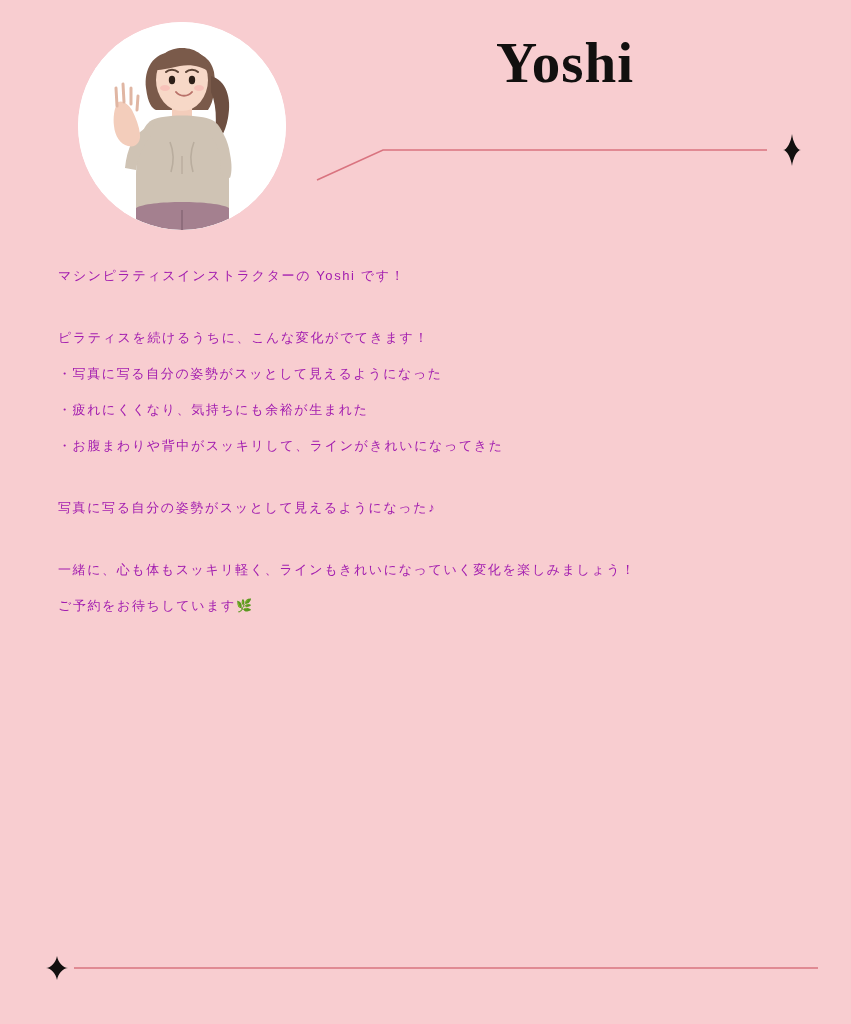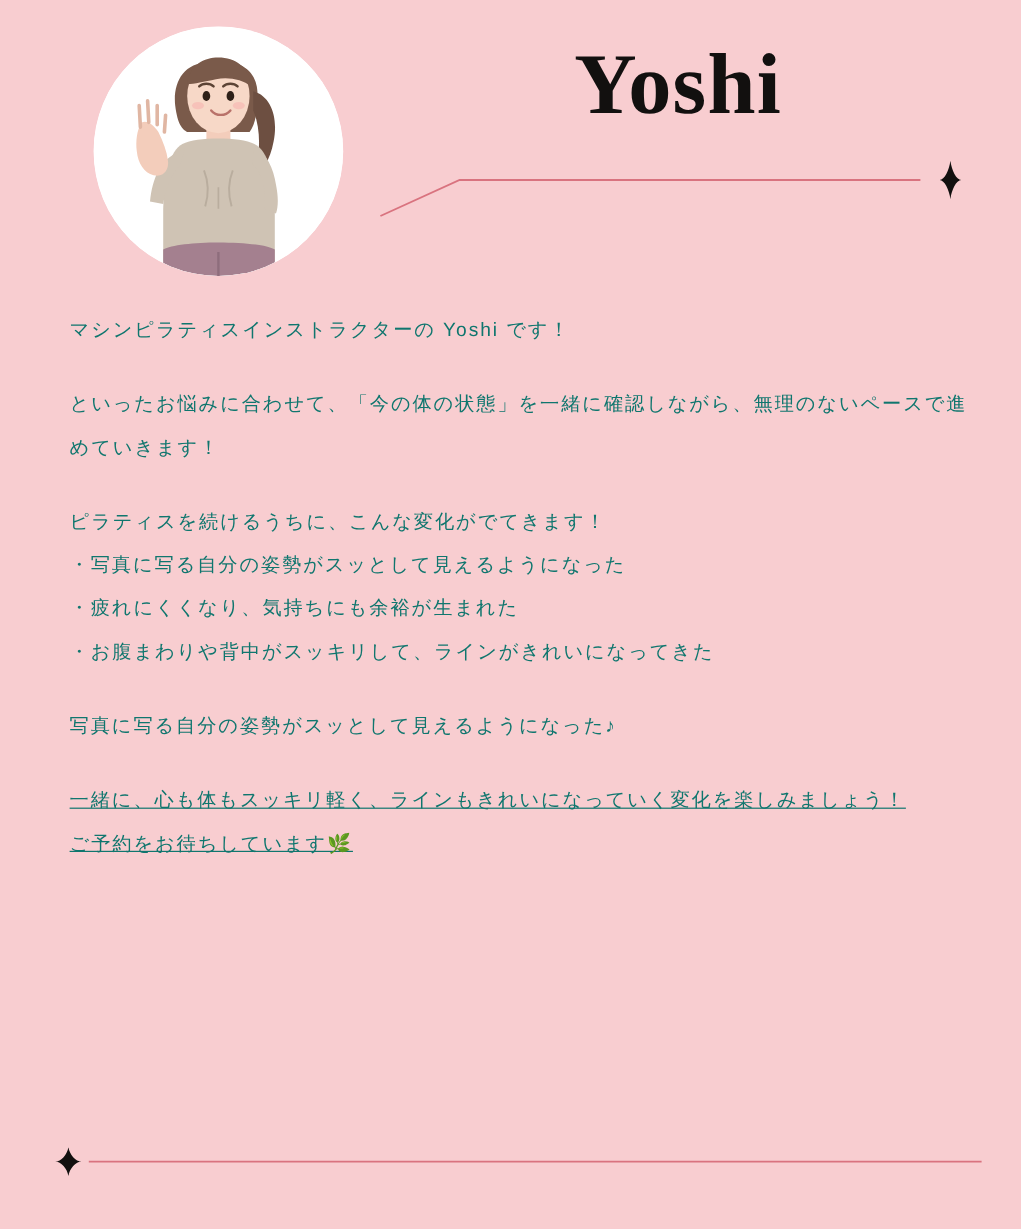--- a/index.html
+++ b/index.html
@@ -32,21 +32,21 @@
   }
   .avatar svg { display: block; width: 100%; height: 100%; }
 
   .title {
     position: absolute;
     left: 430px;
     top: 34px;
     width: 270px;
     text-align: center;
     font-family: "Liberation Serif", serif;
-    font-size: 72px;
+    font-size: 57px;
     font-weight: 700;
     color: #12100f;
     letter-spacing: 1px;
     line-height: 1.0;
   }
 
   .rule-wrap {
     position: absolute;
     left: 315px;
     top: 128px;
@@ -54,27 +54,27 @@
     height: 60px;
   }
   .rule-wrap svg { display: block; }
 
   
   .body-text {
     position: absolute;
     left: 58px;
     top: 258px;
     width: 760px;
-    color: #0f766e;
-    font-size: 16px;
+    color: #a21caf;
+    font-size: 13px;
     line-height: 36px;
     letter-spacing: 1.6px;
   }
   .para { margin: 0 0 26px 0; white-space: pre-wrap; }
-  .para:last-child { margin-bottom: 0; text-decoration: underline; }
+  .para:last-child { margin-bottom: 0; }
 
   
   .footer-rule {
     position: absolute;
     left: 40px;
     bottom: 44px;
     width: 780px;
     height: 24px;
   }
   .footer-rule svg { display: block; }
@@ -137,21 +137,20 @@
       <path d="M2 52 L68 22 L452 22" stroke="#d9737f" stroke-width="1.6" fill="none"></path>
       <g fill="#12100f">
         <path d="M468 22 C472 22 476 14 477 6 C478 14 482 22 486 22 C482 22 478 30 477 38 C476 30 472 22 468 22 Z"></path>
       </g>
     </svg>
   </div>
 </div>
 
 <div class="body-text">
   <p class="para">マシンピラティスインストラクターの Yoshi です！</p>
-  <p class="para">といったお悩みに合わせて、「今の体の状態」を一緒に確認しながら、無理のないペースで進めていきます！</p>
   <p class="para">ピラティスを続けるうちに、こんな変化がでてきます！
 ・写真に写る自分の姿勢がスッとして見えるようになった
 ・疲れにくくなり、気持ちにも余裕が生まれた
 ・お腹まわりや背中がスッキリして、ラインがきれいになってきた</p>
   <p class="para">写真に写る自分の姿勢がスッとして見えるようになった♪</p>
   <p class="para">一緒に、心も体もスッキリ軽く、ラインもきれいになっていく変化を楽しみましょう！
 ご予約をお待ちしています🌿</p>
 </div>
 
 <div class="footer-rule">

